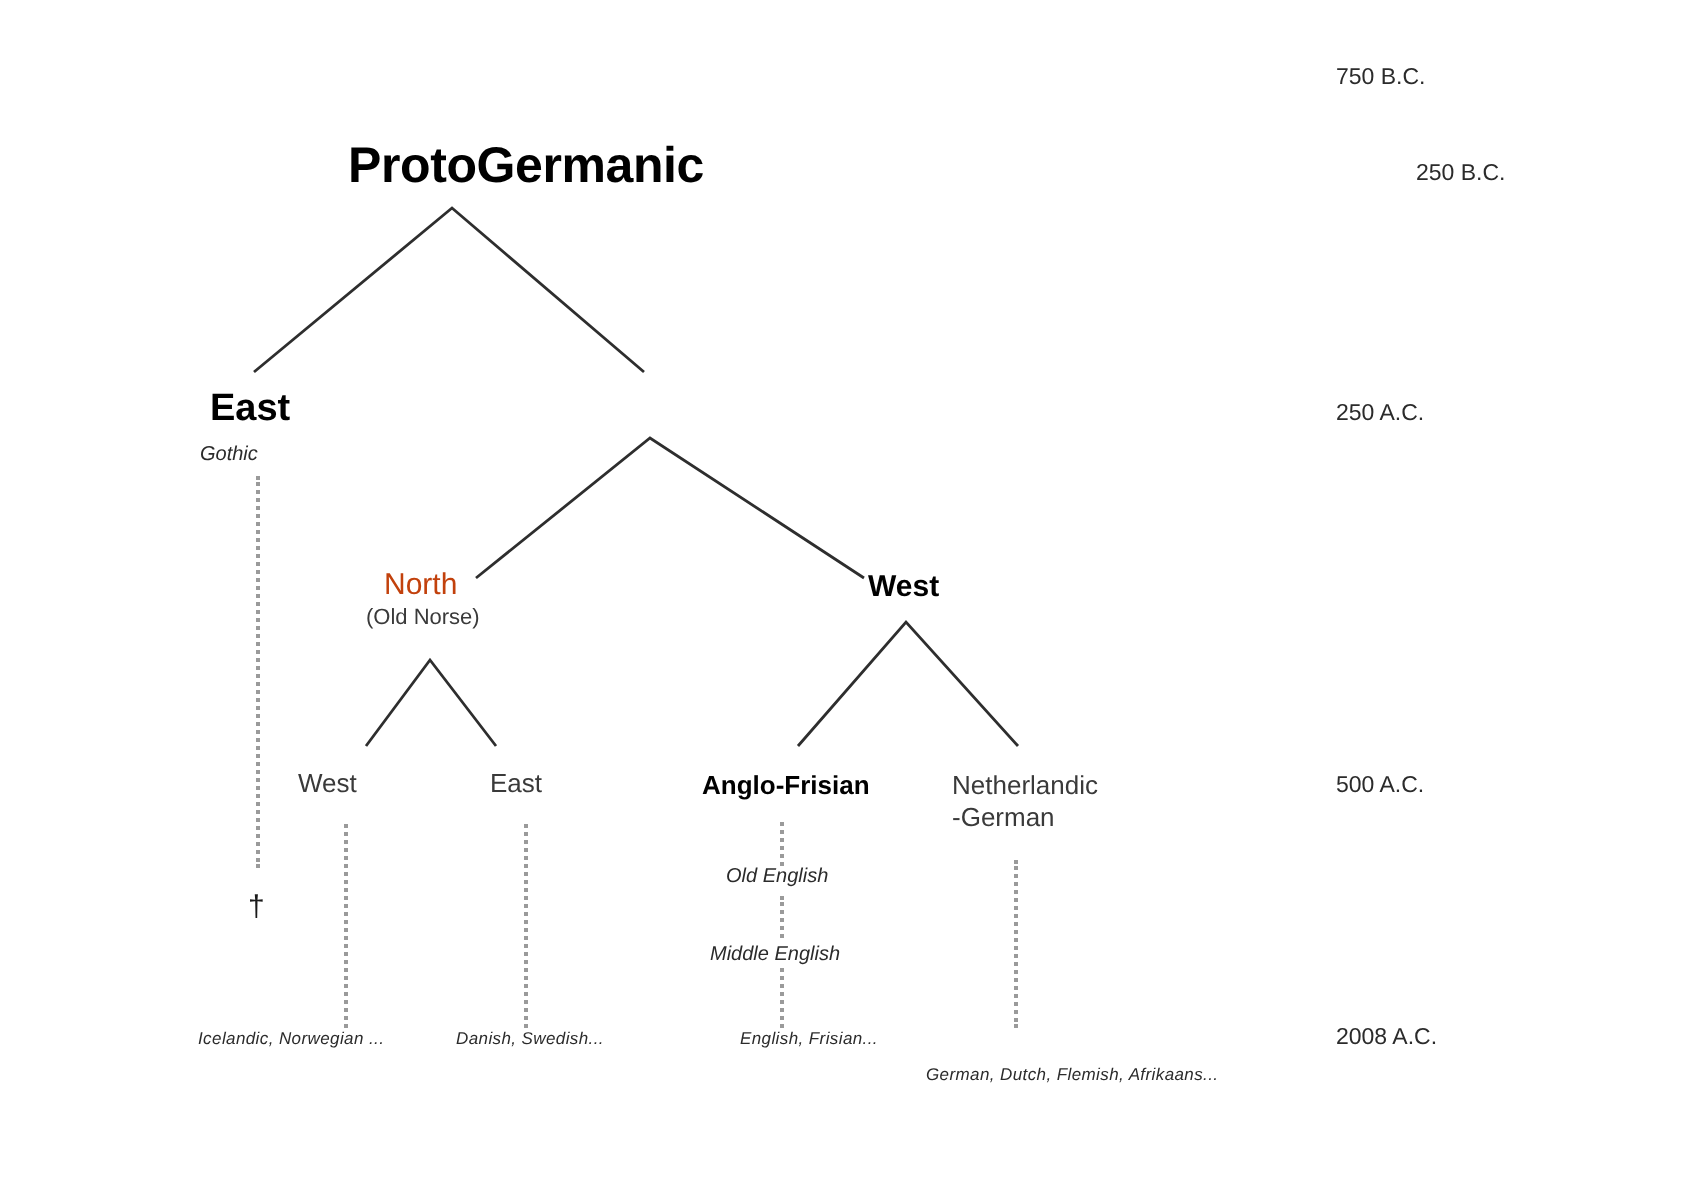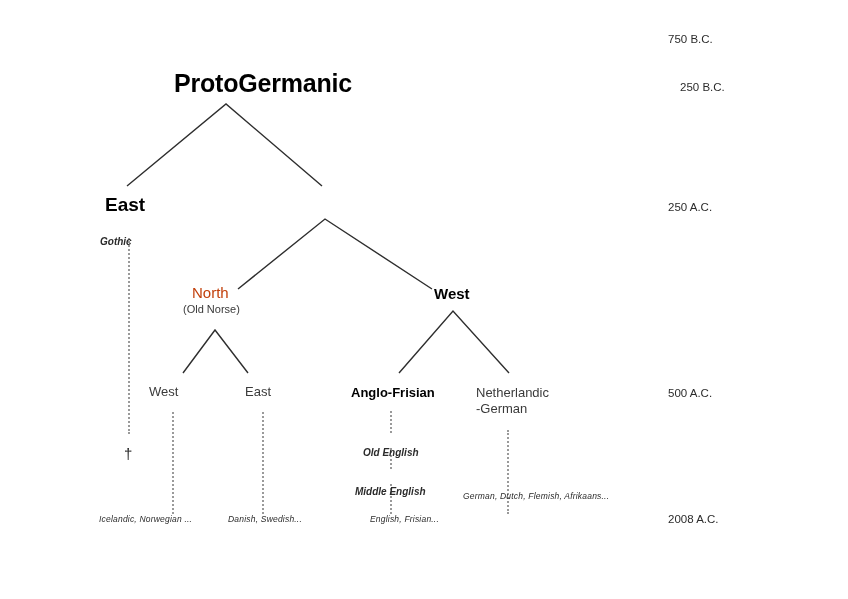--- a/index.html
+++ b/index.html
@@ -56,23 +56,22 @@
     color: #000000;
   }
   .t-leaf {
     font-size: 13px;
     font-weight: normal;
     color: #3a3a3a;
   }
   .t-italic {
     font-size: 10px;
     font-style: italic;
-    font-weight: bold;
+    font-weight: normal;
     color: #2b2b2b;
-    margin-top: 14px;
   }
   .t-italic-s {
     font-size: 8.5px;
     font-style: italic;
     font-weight: normal;
     color: #2b2b2b;
     letter-spacing: 0.2px;
   }
   .t-era {
     font-size: 11.5px;
@@ -127,21 +126,21 @@
   <div class="dotline" style="left:128px; top:238px; height:196px;"></div>
   <div class="dotline" style="left:172px; top:412px; height:102px;"></div>
   <div class="dotline" style="left:262px; top:412px; height:102px;"></div>
 
   <div class="dotline" style="left:390px; top:411px; height:22px;"></div>
   <div class="dotline" style="left:390px; top:448px; height:21px;"></div>
   <div class="dotline" style="left:390px; top:484px; height:30px;"></div>
   <div class="dotline" style="left:507px; top:430px; height:84px;"></div>
 
   <div class="node t-era" style="left:668px; top:33px;">750 B.C.</div>
-  <div class="node t-era" style="left:680px; top:81px;">250 B.C.</div>
+  <div class="node t-era" style="left:708px; top:81px;">250 B.C.</div>
   <div class="node t-era" style="left:668px; top:201px;">250 A.C.</div>
   <div class="node t-era" style="left:668px; top:387px;">500 A.C.</div>
   <div class="node t-era" style="left:668px; top:513px;">2008 A.C.</div>
 
   <div class="node t-sig" style="left:775px; top:33px;">RPL</div>
 
   <div class="node t-root" style="left:137px; top:69px;">ProtoGermanic</div>
 
   <div class="node t-major" style="left:105px; top:194px;">East</div>
 
@@ -159,15 +158,15 @@
     <div>Netherlandic</div>
     <div>-German</div>
   </div>
 
   <div class="node t-italic" style="left:363px; top:433px;">Old English</div>
   <div class="node t-italic" style="left:355px; top:472px;">Middle English</div>
 
   <div class="node t-italic-s" style="left:99px; top:515px;">Icelandic, Norwegian ...</div>
   <div class="node t-italic-s" style="left:228px; top:515px;">Danish, Swedish...</div>
   <div class="node t-italic-s" style="left:370px; top:515px;">English, Frisian...</div>
-  <div class="node t-italic-s" style="left:463px; top:492px;">German, Dutch, Flemish, Afrikaans...</div>
+  <div class="node t-italic-s" style="left:463px; top:533px;">German, Dutch, Flemish, Afrikaans...</div>
 
 </div>
 
 </body></html>

